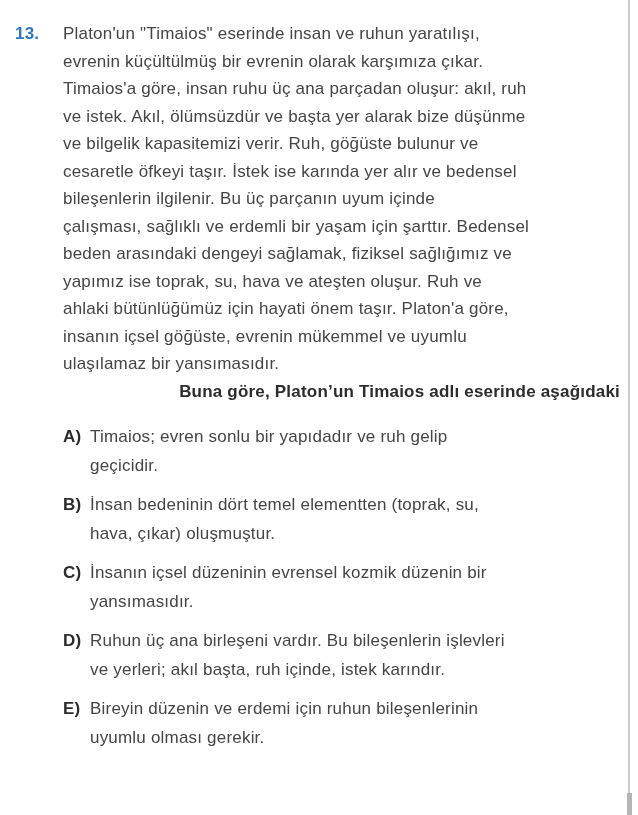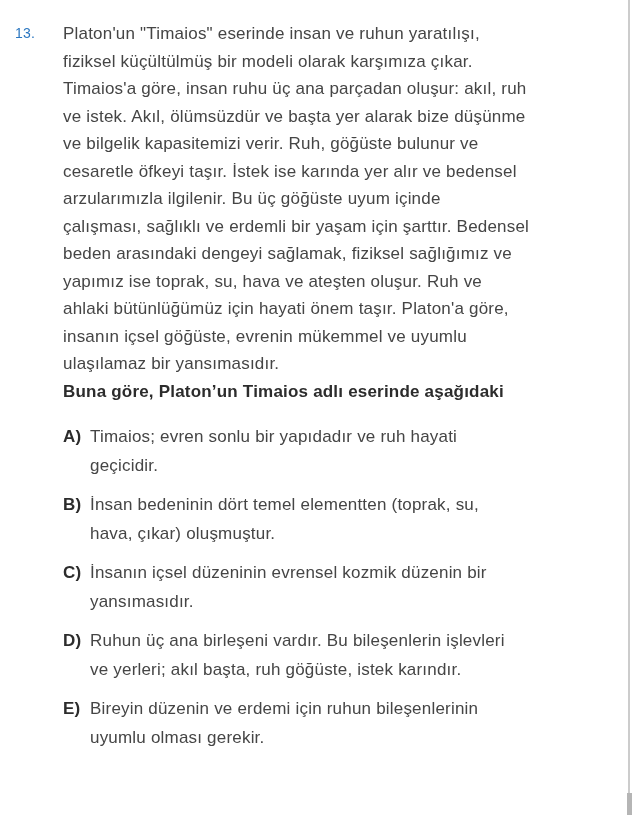--- a/index.html
+++ b/index.html
@@ -23,39 +23,40 @@
     background: #ffffff;
   }
   .question {
     display: flex;
     align-items: flex-start;
   }
   .qnum {
     flex: 0 0 48px;
     width: 48px;
     color: #2a76c0;
-    font-weight: 400;
-    font-size: 14px;
+    font-weight: 700;
+    font-size: 17px;
     line-height: 27.5px;
     letter-spacing: 0.2px;
   }
   .qbody {
     flex: 1;
     min-width: 0;
   }
   .pline {
     font-size: 17px;
     line-height: 27.5px;
     color: #454545;
     letter-spacing: 0.2px;
     white-space: nowrap;
   }
   .stem .pline {
     font-weight: 700;
     color: #2c2c2c;
+    text-align: right;
   }
   .underline {
     text-decoration: underline;
     text-decoration-thickness: 2px;
     text-underline-offset: 3px;
   }
   .options {
     margin-top: 17px;
   }
   .option {
@@ -104,44 +105,44 @@
 
 <div class="page">
   <div class="question">
 
     <div class="qnum">13.</div>
 
     <div class="qbody">
 
       <div class="passage">
         <div class="pline">Platon'un "Timaios" eserinde insan ve ruhun yaratılışı,</div>
-        <div class="pline">fiziksel küçültülmüş bir modeli olarak karşımıza çıkar.</div>
+        <div class="pline">evrenin küçültülmüş bir evrenin olarak karşımıza çıkar.</div>
         <div class="pline">Timaios'a göre, insan ruhu üç ana parçadan oluşur: akıl, ruh</div>
         <div class="pline">ve istek. Akıl, ölümsüzdür ve başta yer alarak bize düşünme</div>
         <div class="pline">ve bilgelik kapasitemizi verir. Ruh, göğüste bulunur ve</div>
         <div class="pline">cesaretle öfkeyi taşır. İstek ise karında yer alır ve bedensel</div>
-        <div class="pline">arzularımızla ilgilenir. Bu üç göğüste uyum içinde</div>
+        <div class="pline">bileşenlerin ilgilenir. Bu üç parçanın uyum içinde</div>
         <div class="pline">çalışması, sağlıklı ve erdemli bir yaşam için şarttır. Bedensel</div>
         <div class="pline">beden arasındaki dengeyi sağlamak, fiziksel sağlığımız ve</div>
         <div class="pline">yapımız ise toprak, su, hava ve ateşten oluşur. Ruh ve</div>
         <div class="pline">ahlaki bütünlüğümüz için hayati önem taşır. Platon'a göre,</div>
         <div class="pline">insanın içsel göğüste, evrenin mükemmel ve uyumlu</div>
         <div class="pline">ulaşılamaz bir yansımasıdır.</div>
       </div>
 
       <div class="stem">
         <div class="pline">Buna göre, Platon’un Timaios adlı eserinde aşağıdaki</div>
       </div>
 
       <div class="options">
 
         <div class="option">
           <div class="letter">A)</div>
           <div class="otext">
-            <div class="oline">Timaios; evren sonlu bir yapıdadır ve ruh hayati</div>
+            <div class="oline">Timaios; evren sonlu bir yapıdadır ve ruh gelip</div>
             <div class="oline">geçicidir.</div>
           </div>
         </div>
 
         <div class="option">
           <div class="letter">B)</div>
           <div class="otext">
             <div class="oline">İnsan bedeninin dört temel elementten (toprak, su,</div>
             <div class="oline">hava, çıkar) oluşmuştur.</div>
           </div>
@@ -152,21 +153,21 @@
           <div class="otext">
             <div class="oline">İnsanın içsel düzeninin evrensel kozmik düzenin bir</div>
             <div class="oline">yansımasıdır.</div>
           </div>
         </div>
 
         <div class="option">
           <div class="letter">D)</div>
           <div class="otext">
             <div class="oline">Ruhun üç ana birleşeni vardır. Bu bileşenlerin işlevleri</div>
-            <div class="oline">ve yerleri; akıl başta, ruh göğüste, istek karındır.</div>
+            <div class="oline">ve yerleri; akıl başta, ruh içinde, istek karındır.</div>
           </div>
         </div>
 
         <div class="option">
           <div class="letter">E)</div>
           <div class="otext">
             <div class="oline">Bireyin düzenin ve erdemi için ruhun bileşenlerinin</div>
             <div class="oline">uyumlu olması gerekir.</div>
           </div>
         </div>

